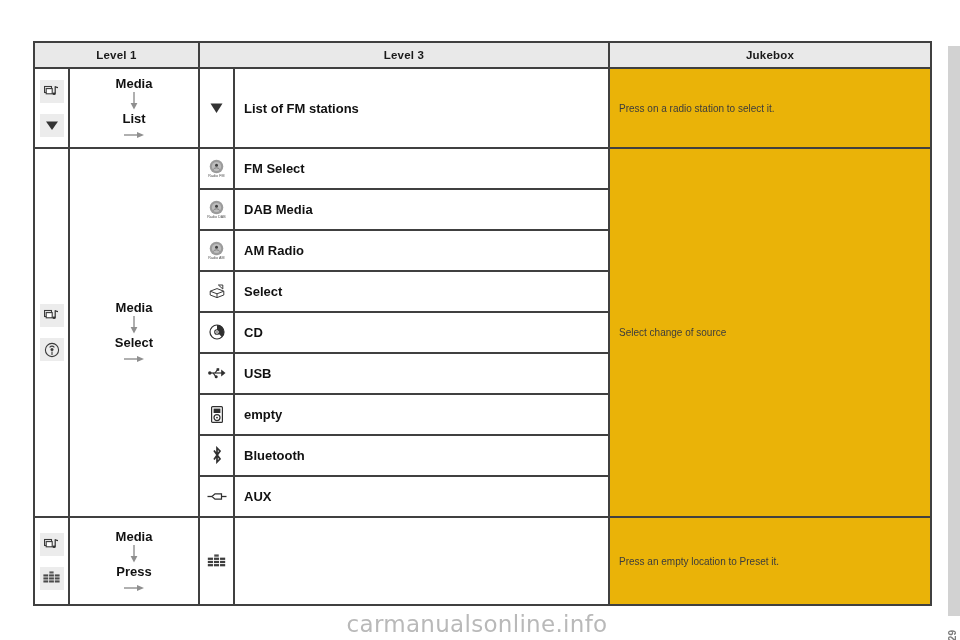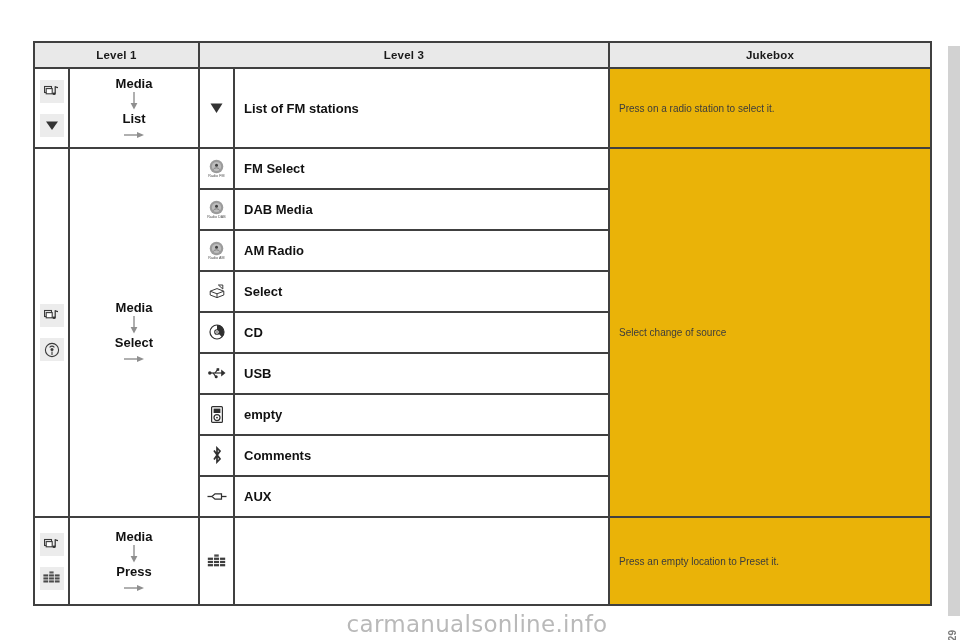--- a/index.html
+++ b/index.html
@@ -381,21 +381,21 @@
 
       <tr>
         <td class="l2icon-col">
           <div class="l2icon">
             <svg width="12" height="18" viewBox="0 0 12 18">
               <path d="M3 4.4 L9 13 L6 16 L6 2 L9 5 L3 13.4" fill="none" stroke="#2f2f2f" stroke-width="1.7" stroke-linejoin="miter"></path>
             </svg>
             <span class="cap"></span>
           </div>
         </td>
-        <td class="lvl2-col">Comments</td>
+        <td class="lvl2-col">Bluetooth</td>
       </tr>
 
       <tr>
         <td class="l2icon-col">
           <div class="l2icon">
             <svg width="20" height="9" viewBox="0 0 20 9">
               <line x1="0.5" y1="4.5" x2="5" y2="4.5" stroke="#2f2f2f" stroke-width="1.3"></line>
               <polygon points="5,4.5 8,1.8 14.5,1.8 14.5,7.2 8,7.2" fill="none" stroke="#2f2f2f" stroke-width="1.2"></polygon>
               <line x1="14.5" y1="4.5" x2="19.5" y2="4.5" stroke="#2f2f2f" stroke-width="1.3"></line>
             </svg>

